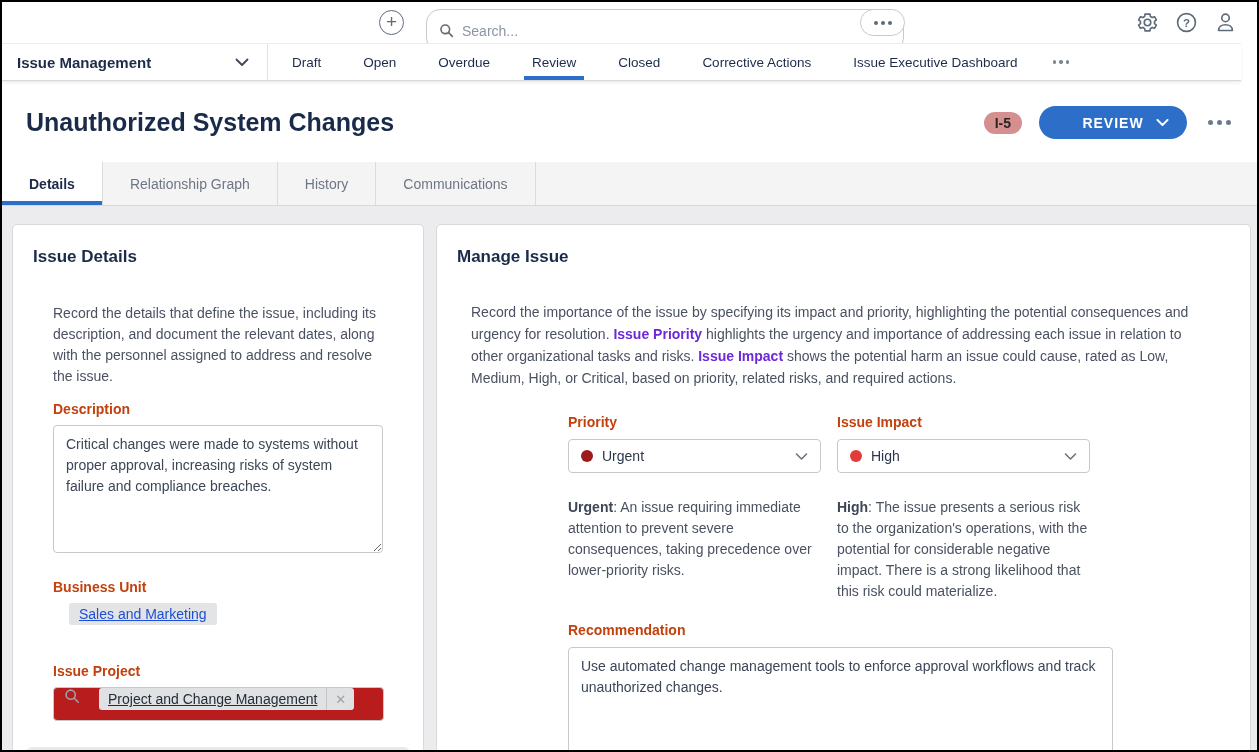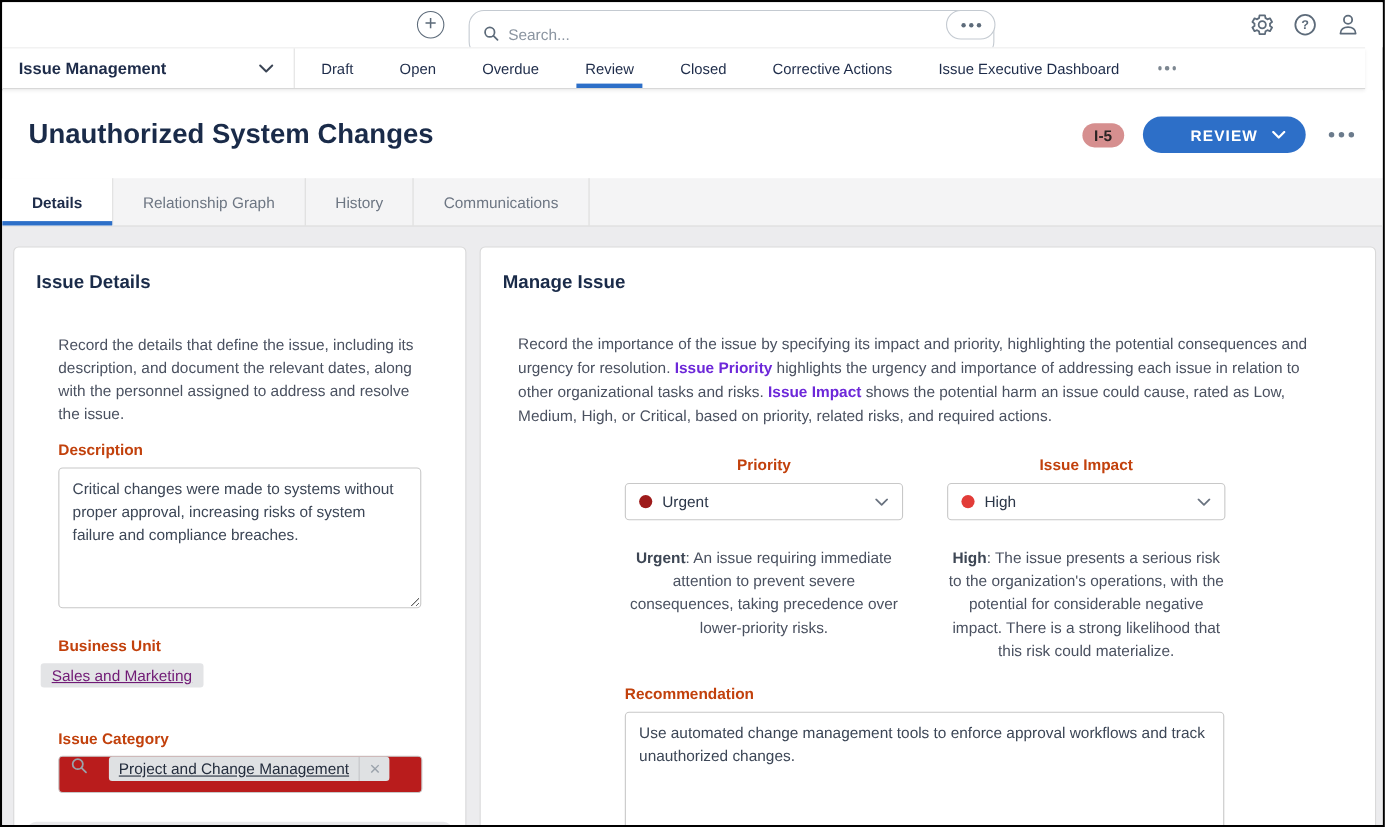--- a/index.html
+++ b/index.html
@@ -81,33 +81,33 @@
 
   .field-label { font-size:14px; font-weight:bold; color:#c2410c; }
   .card-left .field-label { margin-left:20px; margin-bottom:8px; }
 
   textarea.box { display:block; border:1px solid #c8c8c8; border-radius:4px; padding:8px 12px;
     font-family:"Liberation Sans",sans-serif; font-size:14px; line-height:21px; color:#3c4656;
     resize:both; outline:none; background:#fff; }
   .desc-area { margin-left:20px; width:330px; height:128px; margin-bottom:26px; }
 
   .bu-label { margin-bottom:10px; }
-  .chip { display:inline-block; margin-left:4px; background:#e3e4e6; border-radius:3px;
-    padding:3px 10px; font-size:14px; color:#701a75; text-decoration:underline; margin-bottom:38px; cursor:default; }
+  .chip { display:inline-block; margin-left:36px; background:#e3e4e6; border-radius:3px;
+    padding:3px 10px; font-size:14px; color:#1d4ed8; text-decoration:underline; margin-bottom:38px; cursor:default; }
 
   .search-field { margin-left:20px; width:331px; height:34px; border:1px solid #c8c8c8;
     border-radius:4px; display:flex; align-items:flex-start; padding:0 6px 0 10px; gap:19px; background:#b91c1c; }
   .chip2 { display:flex; align-items:stretch; background:#dfe1e3; border-radius:3px; overflow:hidden; }
   .chip2-text { padding:3px 9px; font-size:14px; color:#242d3d; text-decoration:underline; white-space:nowrap; }
   .chip2-x { padding:3px 8px; border-left:1px solid #c3c5c8; color:#9aa2ab; font-size:13px;
     display:flex; align-items:center; cursor:pointer; }
   .left-stub { position:absolute; left:12px; top:522px; right:12px; height:16px;
     background:#e9e9eb; border-radius:8px 8px 0 0; }
 
-  .cols { display:flex; gap:40px; margin-left:111px; margin-top:25px;text-align:center; }
+  .cols { display:flex; gap:16px; margin-left:111px; margin-top:25px; }
   .col { width:253px; }
   .col .field-label { margin-bottom:9px; }
   .select { width:100%; height:34px; border:1px solid #c8c8c8; border-radius:4px;
     display:flex; align-items:center; gap:9px; padding:0 12px; font-size:14px; color:#2b3648;
     position:relative; background:#fff; cursor:pointer; }
   .select .chev { position:absolute; right:12px; top:13px; }
   .dot { width:12px; height:12px; border-radius:50%; flex:none; }
   .dot-urgent { background:#9e1b1b; }
   .dot-high   { background:#e23c38; }
   .helptext { margin-top:24px; font-size:14px; line-height:21px; color:#4a5160; }
@@ -210,21 +210,21 @@
     <div class="card card-left">
       <h2>Issue Details</h2>
       <p class="intro">Record the details that define the issue, including its description, and document the relevant dates, along with the personnel assigned to address and resolve the issue.</p>
 
       <div class="field-label">Description</div>
       <textarea class="box desc-area" style="">Critical changes were made to systems without proper approval, increasing risks of system failure and compliance breaches.</textarea>
 
       <div class="field-label bu-label">Business Unit</div>
       <span class="chip">Sales and Marketing</span>
 
-      <div class="field-label">Issue Category</div>
+      <div class="field-label">Issue Project</div>
       <div class="search-field">
         <svg width="16" height="16" viewBox="0 0 16 16" style="flex:none;">
           <circle cx="6.7" cy="6.7" r="4.6" fill="none" stroke="#9aa2ab" stroke-width="1.6"></circle>
           <line x1="10.3" y1="10.3" x2="14.2" y2="14.2" stroke="#9aa2ab" stroke-width="1.6" stroke-linecap="round"></line>
         </svg>
         <span class="chip2">
           <span class="chip2-text">Project and Change Management</span>
           <span class="chip2-x">✕</span>
         </span>
       </div>

